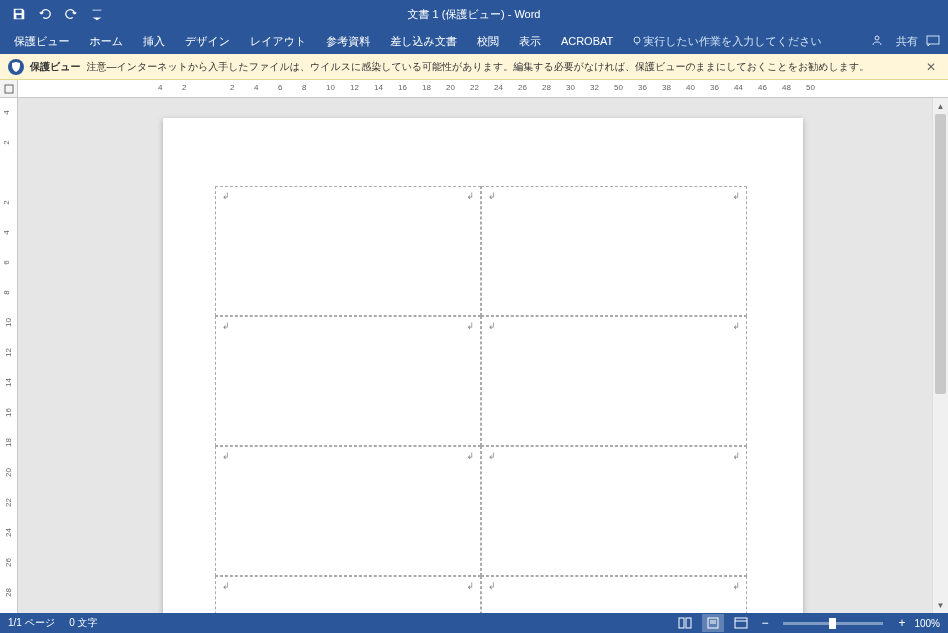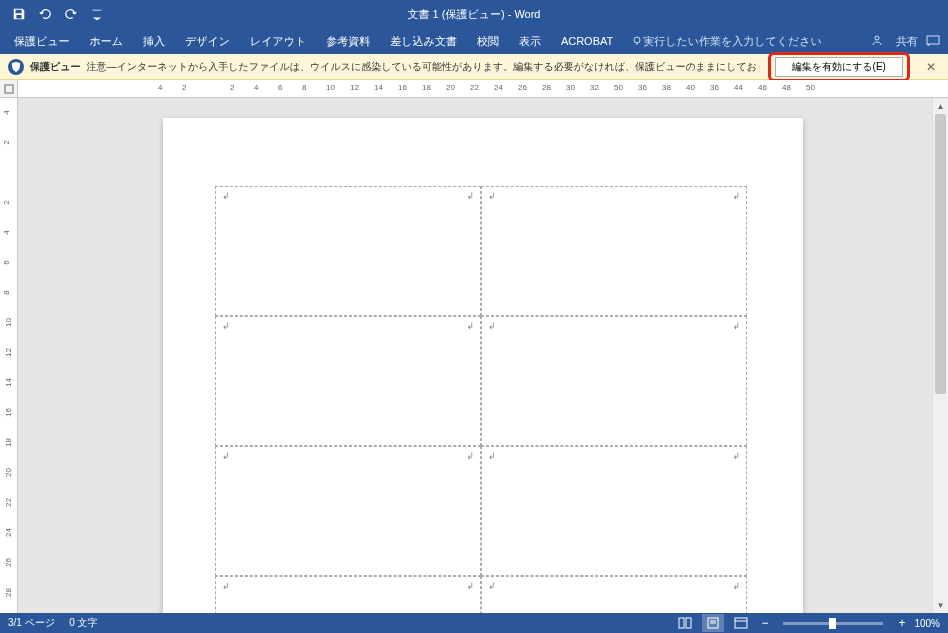--- a/index.html
+++ b/index.html
@@ -121,23 +121,20 @@
 </div>
 
 <div class="pv-bar">
   <div class="pv-icon">
       <svg viewBox="0 0 10 10">
         <path d="M5 0l4 1v3c0 3-2 5-4 6-2-1-4-3-4-6V1l4-1z"></path>
       </svg>
     </div>
   <span class="pv-label">保護ビュー</span>
   <span class="pv-msg">注意—インターネットから入手したファイルは、ウイルスに感染している可能性があります。編集する必要がなければ、保護ビューのままにしておくことをお勧めします。</span>
-  <div class="pv-btn-wrap">
-    <button class="pv-btn">編集を有効にする(E)</button>
-  </div>
   <span class="pv-close">✕</span>
 </div>
 
 <div class="ruler-area">
   <div class="ruler-corner">
       <svg viewBox="0 0 10 10">
         <rect x="1" y="1" width="8" height="8" fill="none" stroke="#666"></rect>
       </svg>
     </div>
   <div class="ruler-h">
@@ -236,21 +233,21 @@
     <div class="scrollbar-v">
       <div class="sb-arrow">▲</div>
       <div class="sb-thumb"></div>
       <div class="sb-arrow" style="position:absolute;bottom:0;width:100%">▼</div>
     </div>
   </div>
 </div>
 
 <div class="status-bar">
   <div class="status-left">
-    <span>3/1 ページ</span>
+    <span>1/1 ページ</span>
     <span>0 文字</span>
   </div>
   <div class="status-right">
     <div class="view-btn">
         <svg viewBox="0 0 14 12">
           <rect x="1" y="1" width="5" height="10" fill="none" stroke="#fff"></rect>
           <rect x="8" y="1" width="5" height="10" fill="none" stroke="#fff"></rect>
         </svg>
       </div>
     <div class="view-btn active">

